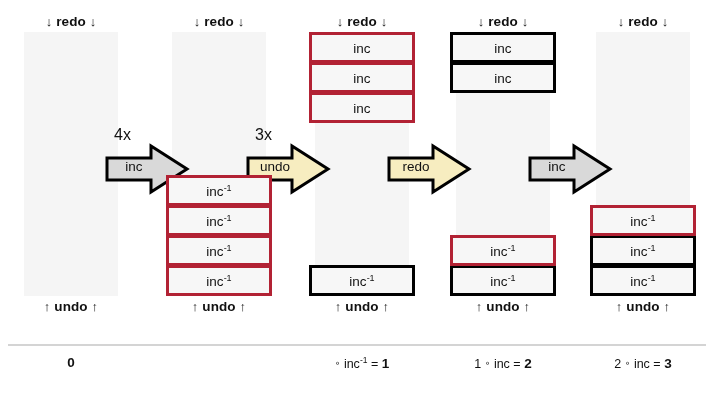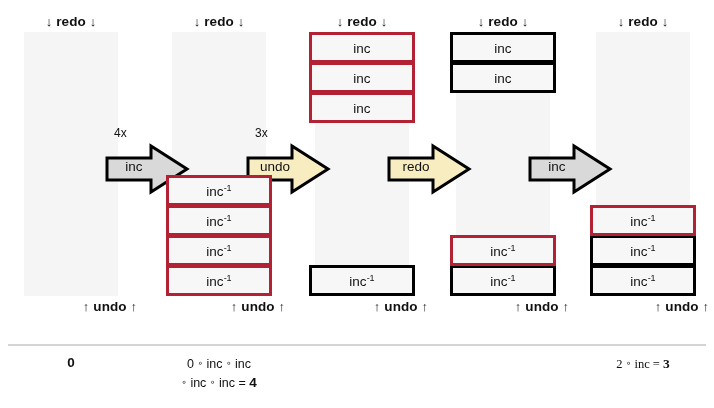--- a/index.html
+++ b/index.html
@@ -34,21 +34,21 @@
     position: absolute;
     left: 0;
     width: 142px;
     text-align: center;
     font-size: 13.5px;
     letter-spacing: 0.1px;
     color: #111;
     white-space: nowrap;
   }
   .redo-label { top: 14px; }
-  .undo-label { top: 299px; margin-left: 39px; }
+  .undo-label { top: 299px; }
   .redo-label .w, .undo-label .w { font-weight: bold; }
   .redo-label .arr, .undo-label .arr {
     font-weight: normal;
     font-size: 13px;
     position: relative;
     top: -0.5px;
   }
 
   
   .track {
@@ -95,21 +95,21 @@
   .arrow-wrap {
     position: absolute;
     width: 86px;
     height: 52px;
   }
   .arrow-wrap svg { display: block; }
   .arrow-mult {
     position: absolute;
     top: -17px;
     left: 10px;
-    font-size: 12px;
+    font-size: 16px;
     color: #111;
   }
   .arrow-text {
     position: absolute;
     left: 4px;
     top: 16px;
     width: 52px;
     text-align: center;
     font-size: 13.5px;
     color: #111;
@@ -275,24 +275,25 @@
     </svg>
     <span class="arrow-text">inc</span>
   </div>
 
   <div class="rule"></div>
 
   <div class="caption" style="left:0px;">
     <div><b>0</b></div>
     <div></div>
   </div>
-  <div class="caption" style="left:148px;">
-    <div>0 <span class="circ">∘</span> inc <span class="circ">∘</span> inc</div>
-    <div><span class="circ">∘</span> inc <span class="circ">∘</span> inc =&nbsp;<b>4</b></div>
-  </div>
   <div class="caption" style="left:291px;">
-  </div>
-  <div class="caption" style="left:572px;font-family:Liberation Serif, serif;">
+    <div><span class="circ">∘</span> inc<sup>-1</sup> =&nbsp;<b>1</b></div>
+  </div>
+  <div class="caption" style="left:432px;">
+    <div>1 <span class="circ">∘</span> inc =&nbsp;<b>2</b></div>
+    <div></div>
+  </div>
+  <div class="caption" style="left:572px;">
     <div>2 <span class="circ">∘</span> inc =&nbsp;<b>3</b></div>
     <div></div>
   </div>
 
 </div>
 
 </body></html>

